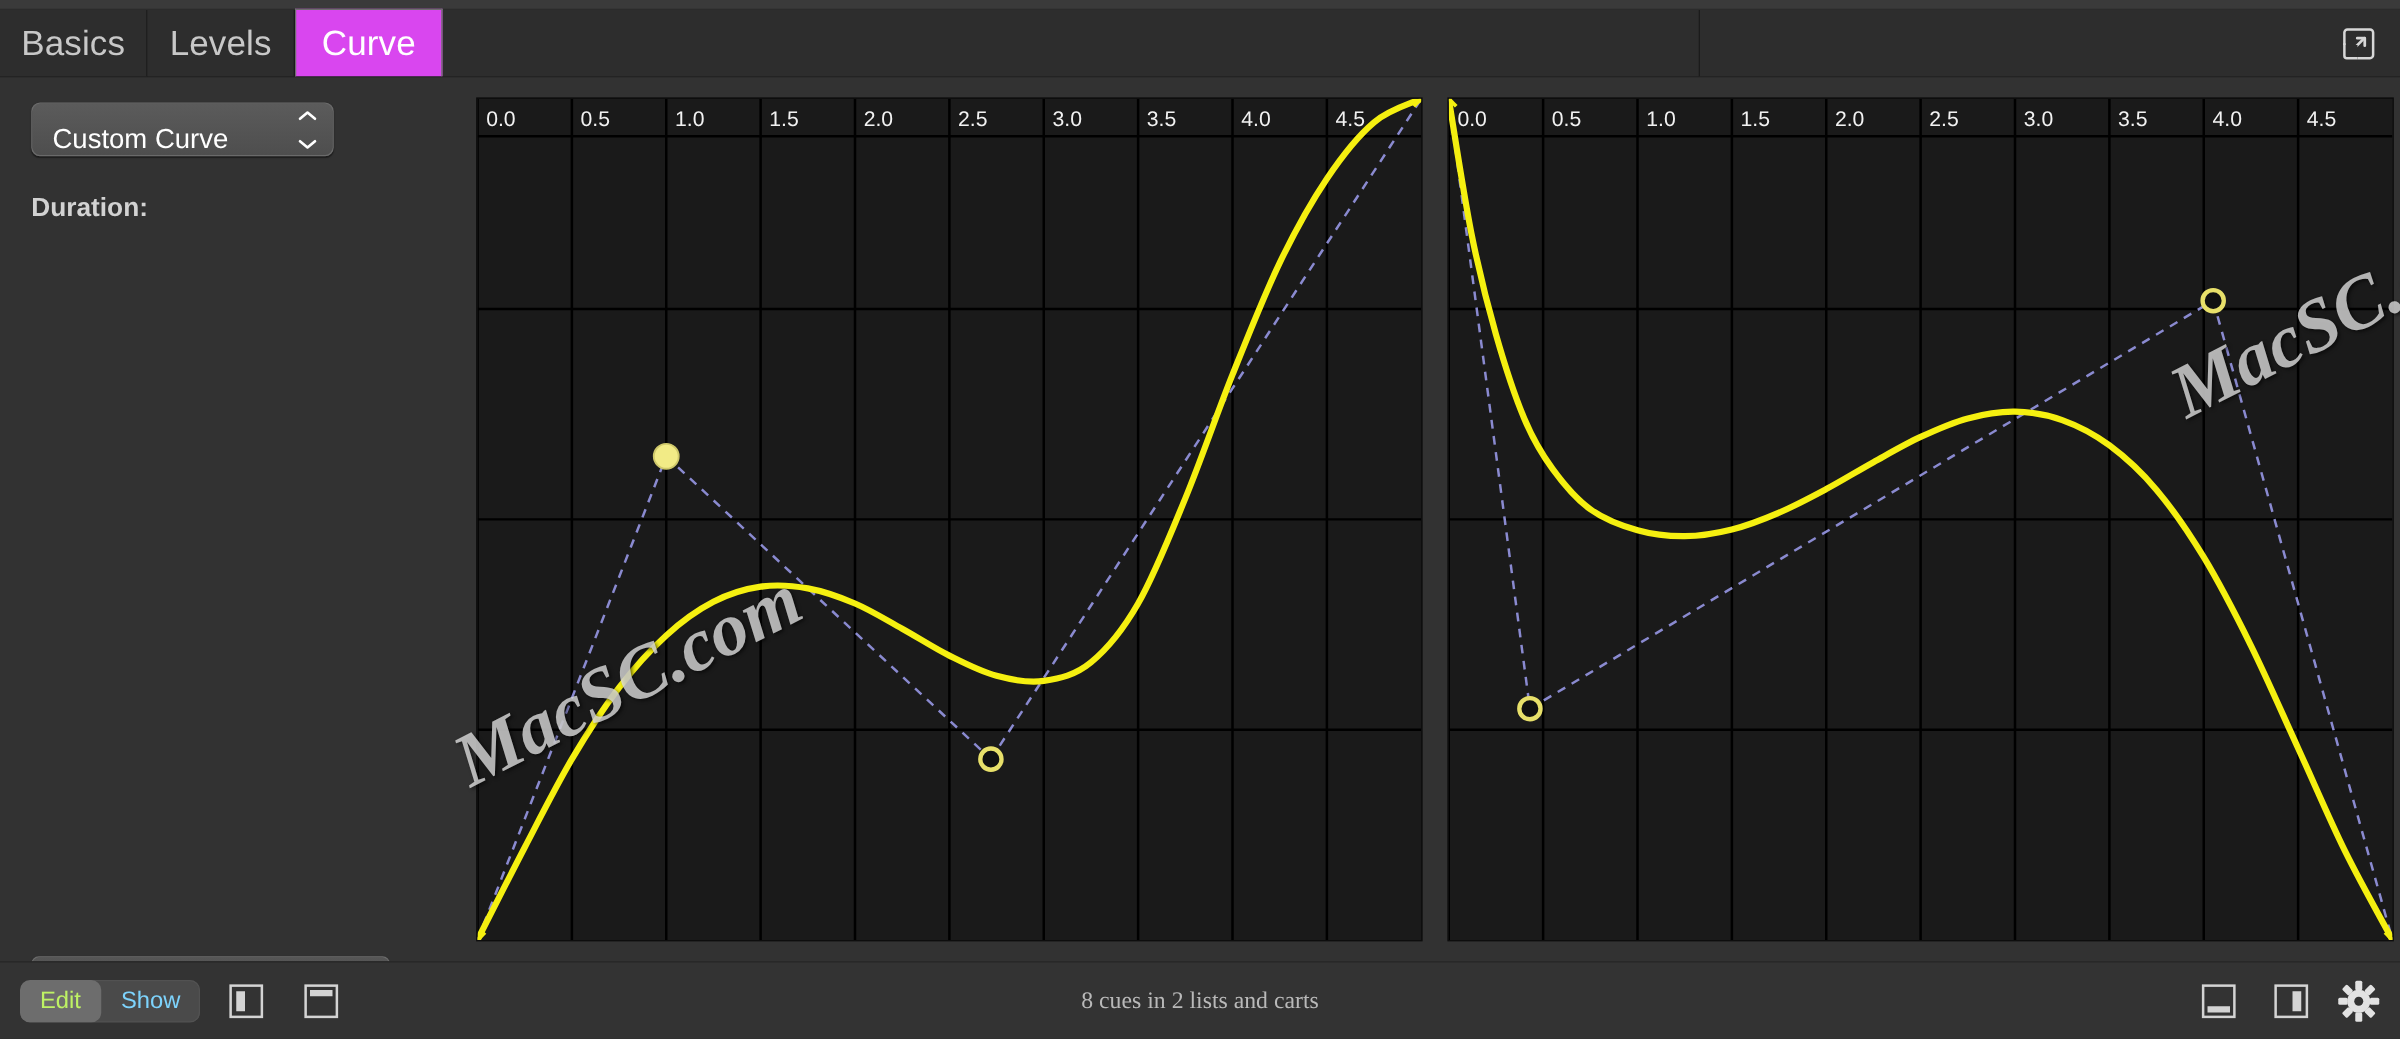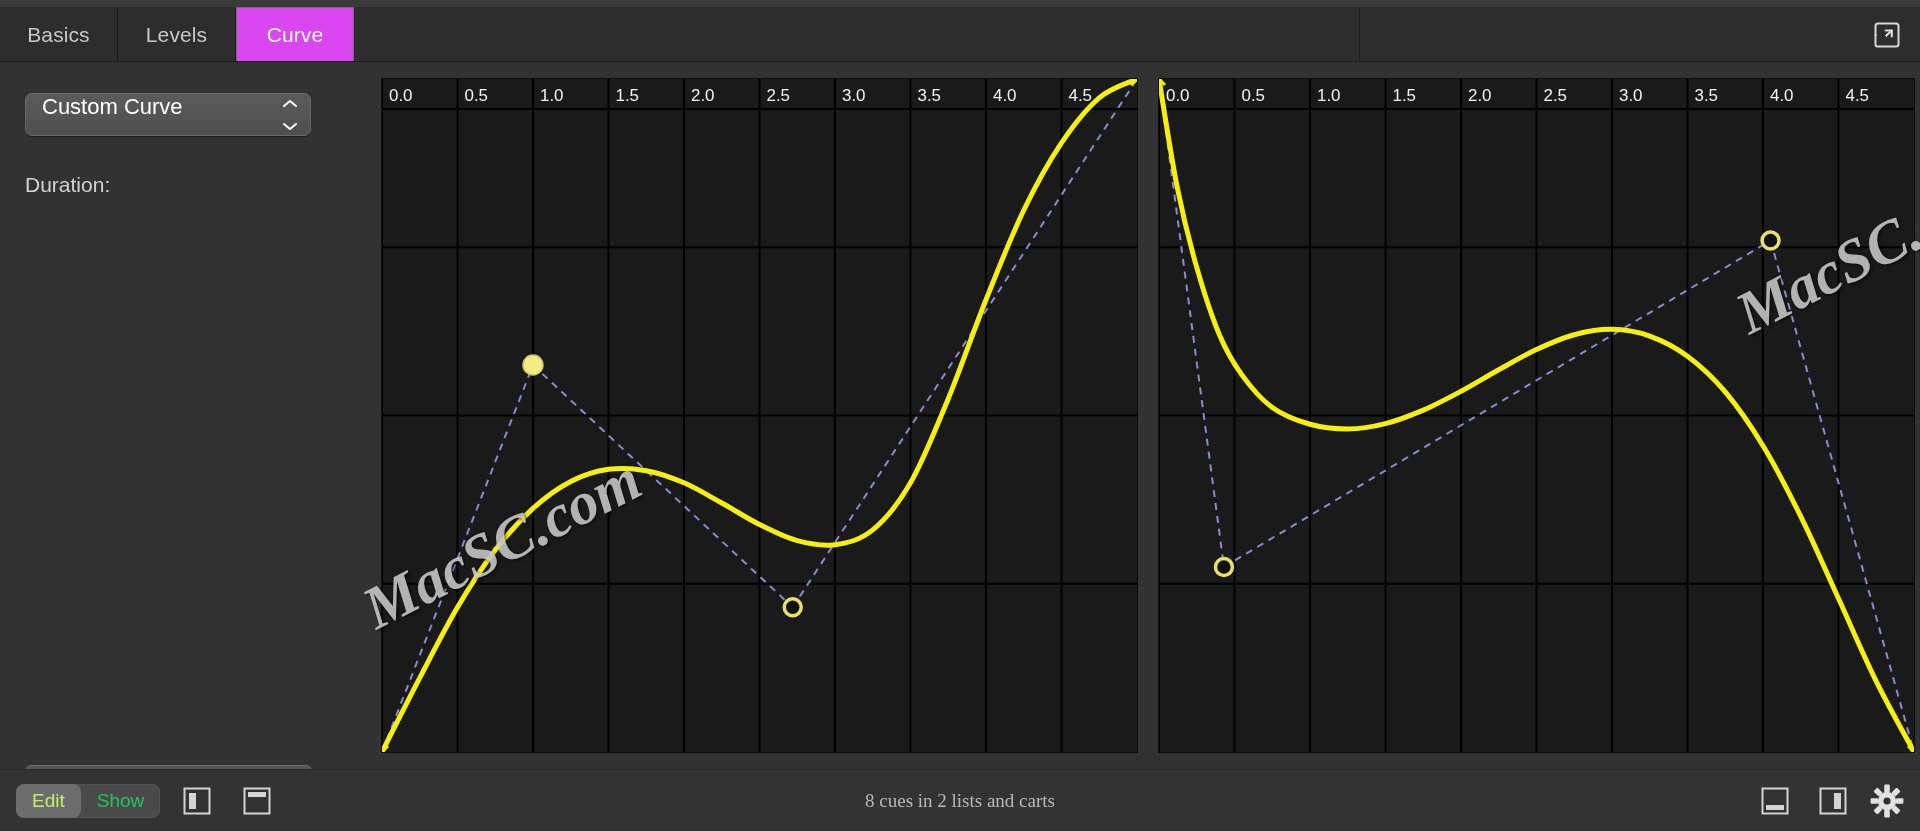--- a/index.html
+++ b/index.html
@@ -25,21 +25,21 @@
     position:absolute; left:0; top:8px; width:1920px; height:54px;
     background:#2d2d2d;
     border-bottom:1px solid #1e1e1e;
     display:flex; align-items:stretch;
   }
   .tab {
     position:relative;
     display:flex; align-items:center; justify-content:center;
     padding:0 16px;
     min-width:118px;
-    font-size:21px;
+    font-size:28px;
     color:#c8c8c8;
     background:#2d2d2d;
     border-right:1px solid #1b1b1b;
     letter-spacing:.1px;
     cursor:default;
     user-select:none;
   }
   .tab.active {
     background:#d946ef;
     color:#ffffff;
@@ -61,44 +61,44 @@
   .content {
     position:absolute; left:0; top:62px; width:1920px; height:707px;
     background:#323232;
   }
 
   
   .side {
     position:absolute; left:0; top:0; width:340px; height:707px;
   }
   .popup {
-    position:absolute; left:25px; top:31px;
-    width:286px; height:43px;
+    position:absolute; left:25px; top:20px;
+    width:242px; height:43px;
     background:#555555;
     background:linear-gradient(#5b5b5b,#4e4e4e);
     border:1px solid #6a6a6a;
     border-radius:7px;
     box-shadow:0 1px 1px rgba(0,0,0,.45);
-    display:flex; align-items:flex-start;
+    display:flex; align-items:flex-end;
     cursor:default;
   }
   .popup-label {
     font-size:22px; color:#ffffff; padding-left:16px;
     white-space:nowrap; overflow:hidden;
   }
   .popup-arrows {
     position:absolute; right:10px; top:50%; transform:translateY(-50%);
     width:20px; height:32px;
     display:flex; flex-direction:column; justify-content:space-between; align-items:center;
   }
 
   .duration-row {
     position:absolute; left:25px; top:93px;
     width:290px; height:42px;
-    display:flex; align-items:flex-end;
+    display:flex; align-items:flex-start;font-weight:bold;
   }
   .duration-label {
     font-size:21px; color:#d2d2d2; white-space:nowrap;
   }
   .duration-field {
     position:absolute; left:122px; top:0;
     width:168px; height:42px;
     background:#1d1d1d;
     border:1px solid #111;
     display:flex; align-items:center; justify-content:center;
@@ -163,21 +163,21 @@
   }
   .segmented {
     position:absolute; left:16px; top:50%; transform:translateY(-50%);
     display:flex; height:34px;
     background:#4a4a4a; border-radius:8px;
     overflow:hidden;
     box-shadow:inset 0 0 0 1px #525252;
   }
   .seg {
     display:flex; align-items:center; justify-content:center;
-    padding:0 16px; font-size:19px; color:#22c55e; cursor:default; user-select:none;
+    padding:0 16px; font-size:19px; color:#7dd3fc; cursor:default; user-select:none;
   }
   .seg.on { background:#6d6d6d; color:#bef264; border-radius:8px; }
 
   .icon-btn {
     position:absolute; top:50%; transform:translateY(-50%);
     width:34px; height:32px; cursor:default;
   }
   #btn-layout-side  { left:180px; }
   #btn-layout-top   { left:240px; }
   #btn-layout-bot   { right:128px; }

